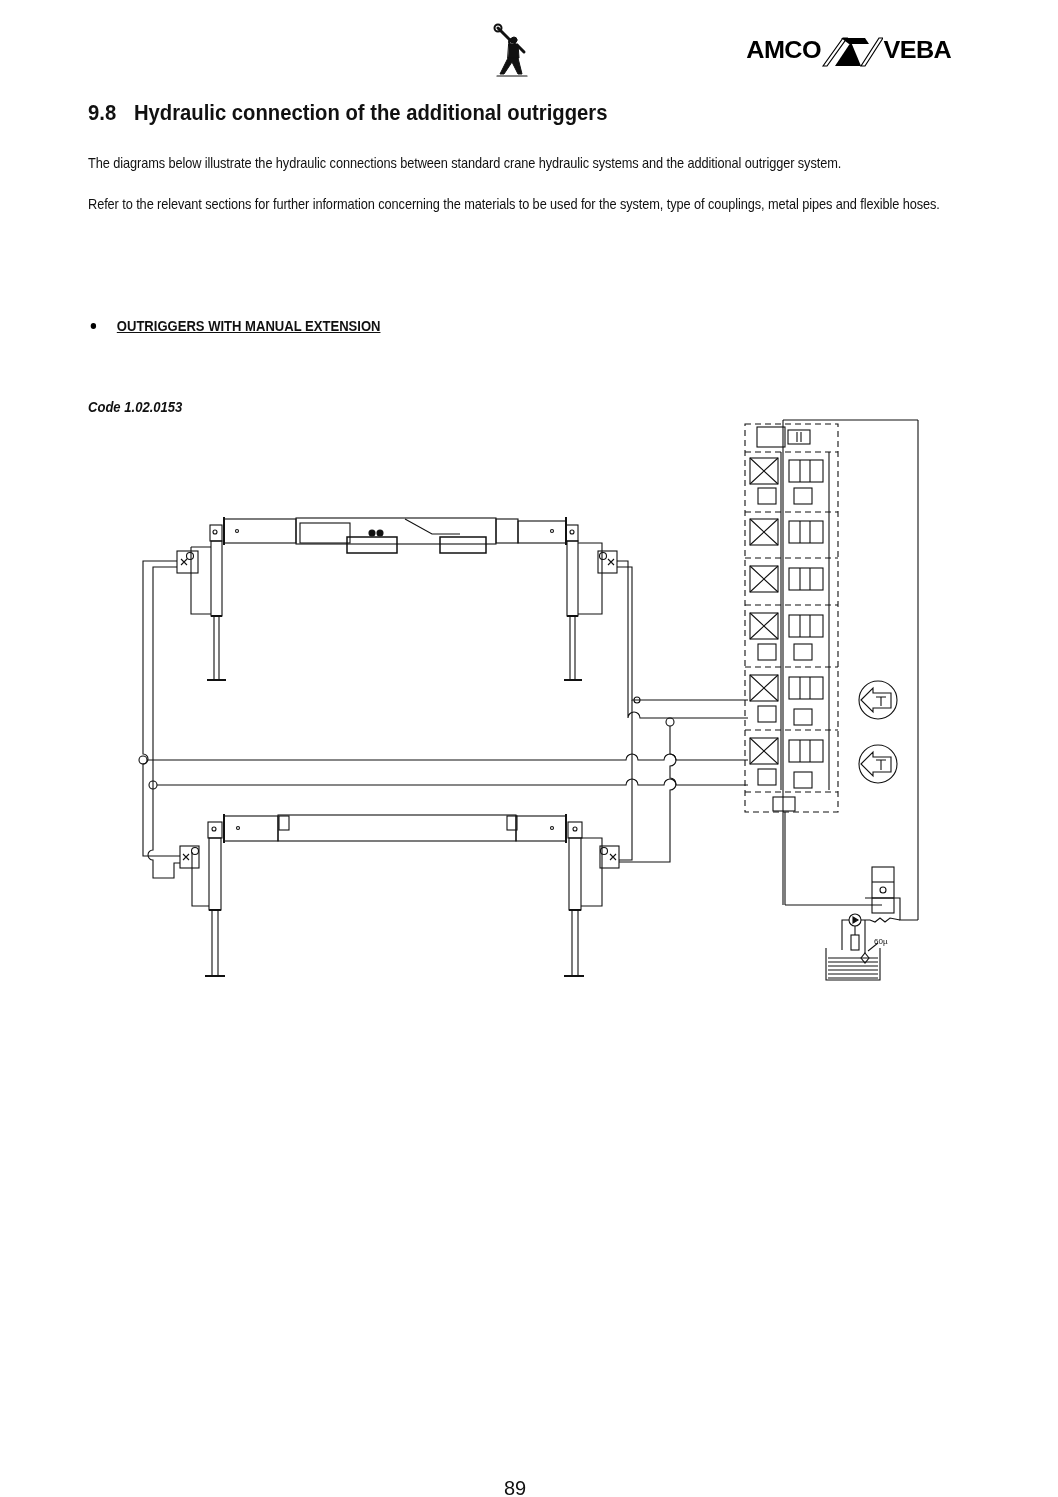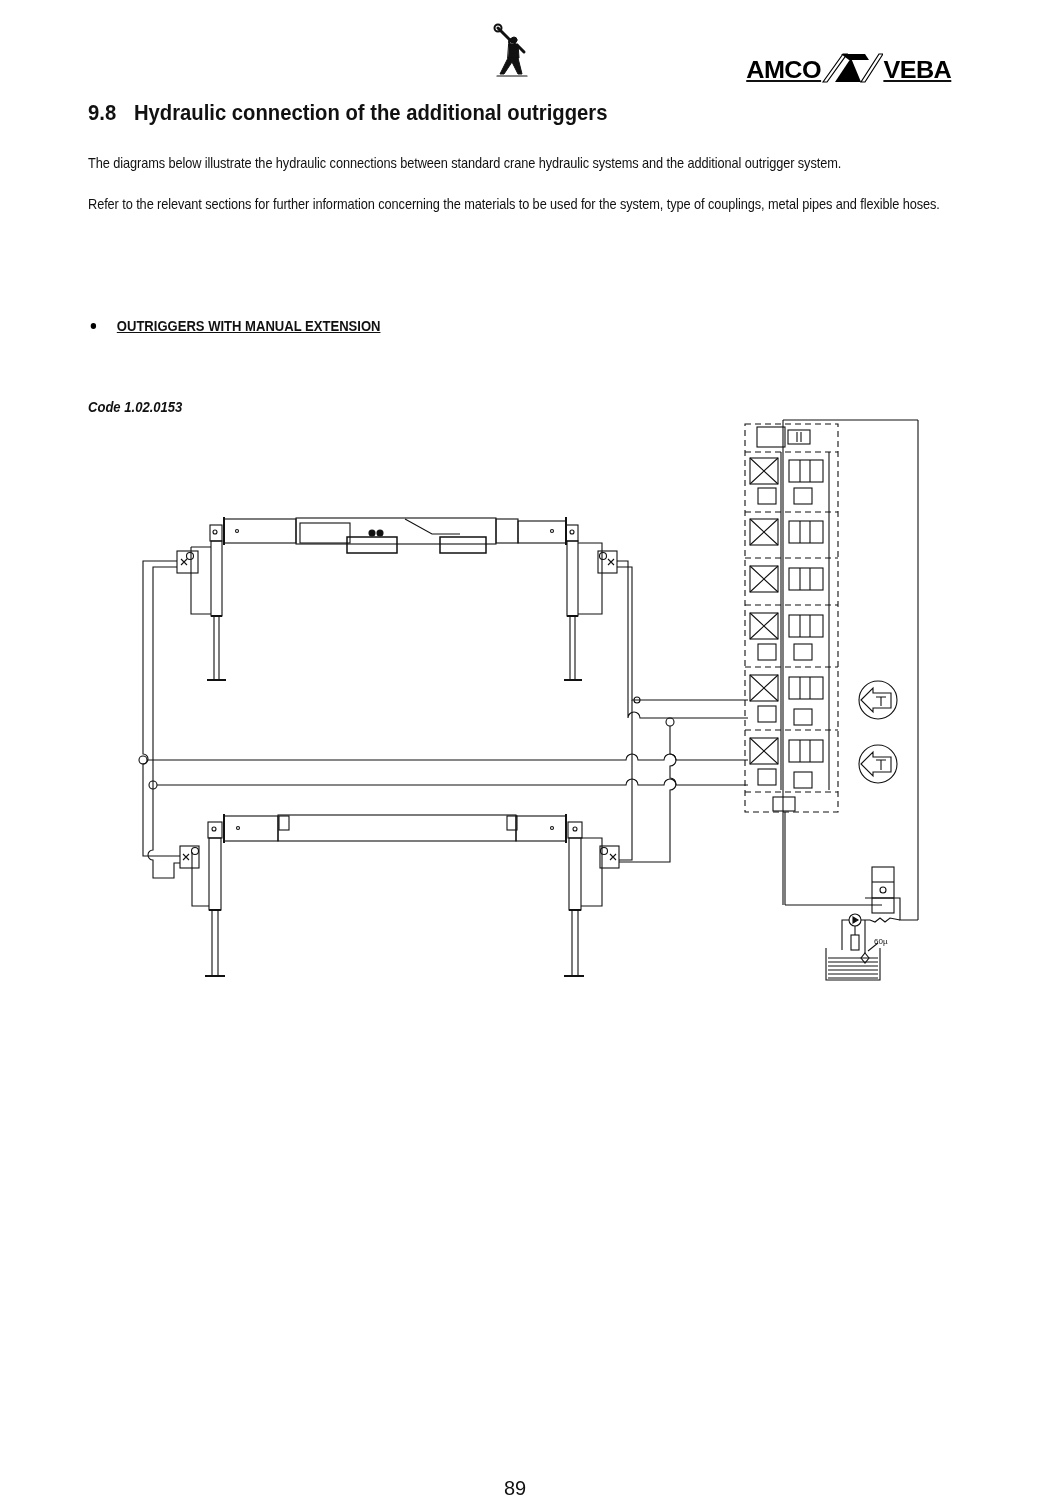--- a/index.html
+++ b/index.html
@@ -1,20 +1,20 @@
 <!DOCTYPE html>
 <html><head>
 <meta charset="utf-8">
 <style>
   html, body { margin: 0; padding: 0; background: #ffffff; }
   body { width: 1058px; height: 1497px; position: relative; overflow: hidden;
          font-family: "Liberation Sans", sans-serif; color: #111; }
   .abs { position: absolute; }
   .logo-figure { left: 492px; top: 22px; width: 40px; height: 56px; }
-  .brand { left: 748px; top: 48px; width: 210px; height: 36px; display: flex; align-items: flex-end; text-decoration: underline; }
+  .brand { left: 748px; top: 36px; width: 210px; height: 36px; display: flex; align-items: flex-start; }
   .brand-text { font-family: "Liberation Sans", sans-serif; font-weight: 900; font-size: 24px; letter-spacing: -0.5px; color: #000; transform: scaleX(1.05); }
   .brand-mark { width: 62px; height: 32px; margin: 0 2px; }
   .section-title { left: 88px; top: 100px; font-size: 22px; font-weight: bold; transform: scaleX(0.92); transform-origin: left; white-space: nowrap; }
   .section-title .num { display: inline-block; width: 50px; }
   .para { left: 88px; font-size: 14.2px; line-height: 19px; width: 885px; transform: scaleX(0.9); transform-origin: left; letter-spacing: -0.1px; }
   .p1 { top: 154px; width: 980px; }
   .p2 { top: 195px; width: 980px; }
   .bullet-row { left: 88px; top: 318px; font-size: 14.5px; font-weight: bold; display: flex; align-items: center; transform: scaleX(0.9); transform-origin: left; }
   .bullet-dot { width: 6px; height: 6px; border-radius: 50%; background: #000; margin-right: 23px; margin-left: 3px; }
   .bullet-label { text-decoration: underline; white-space: nowrap; }

